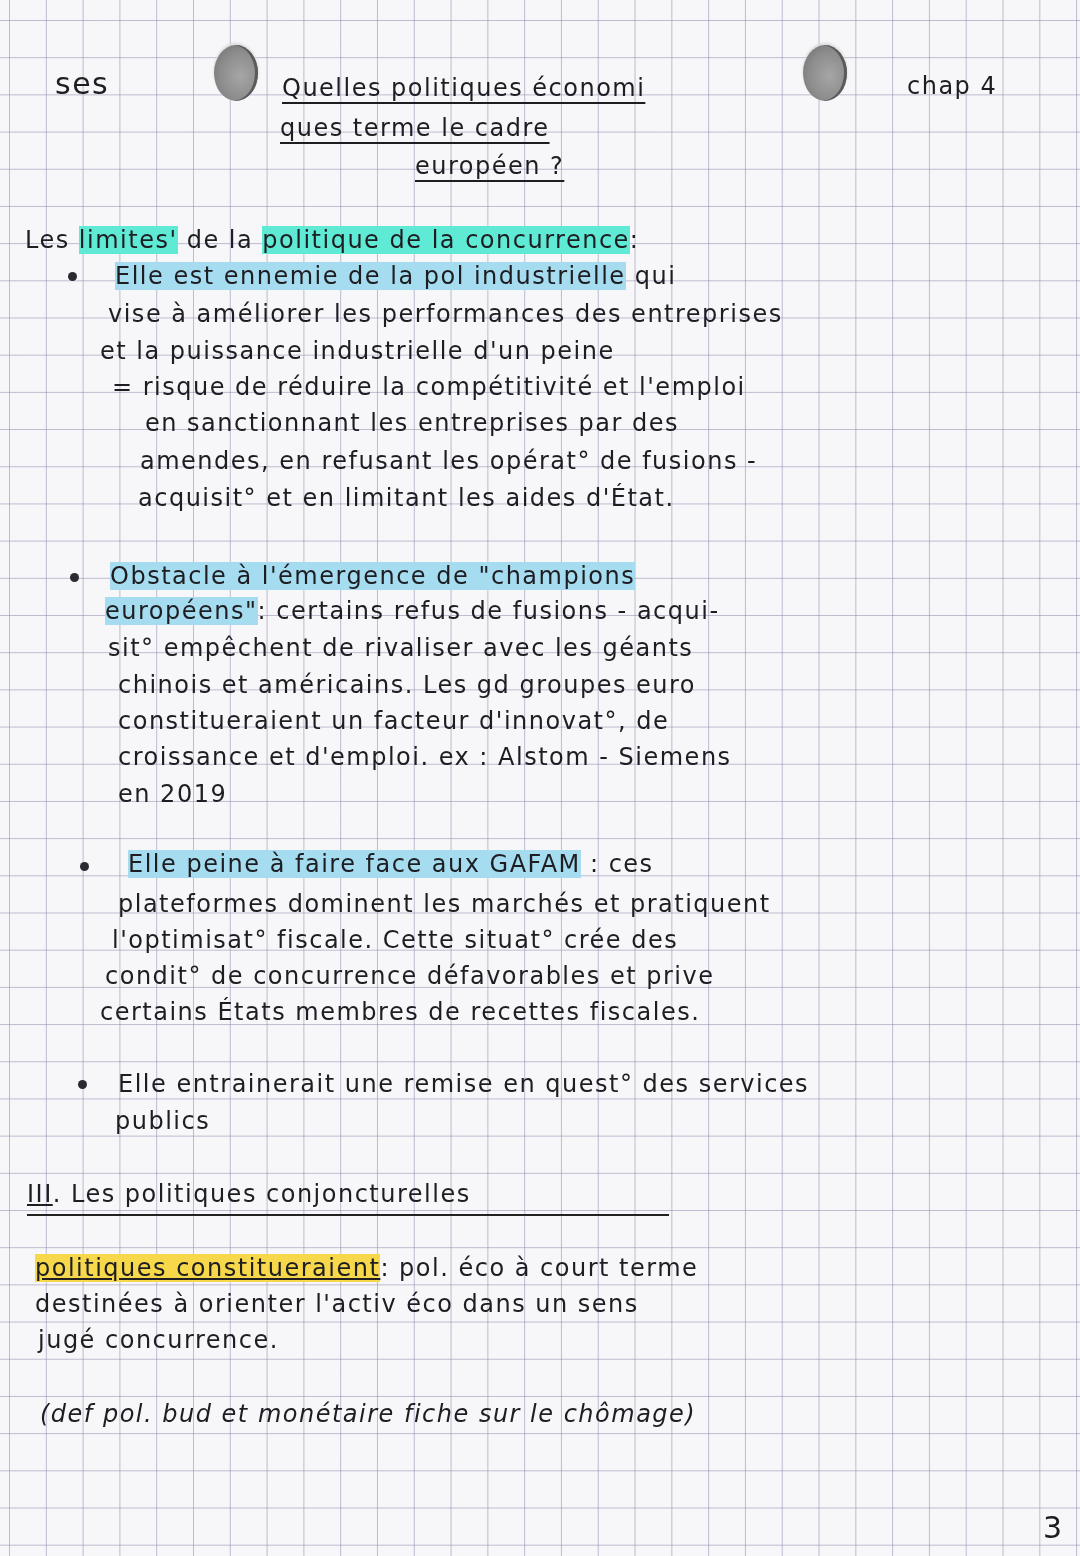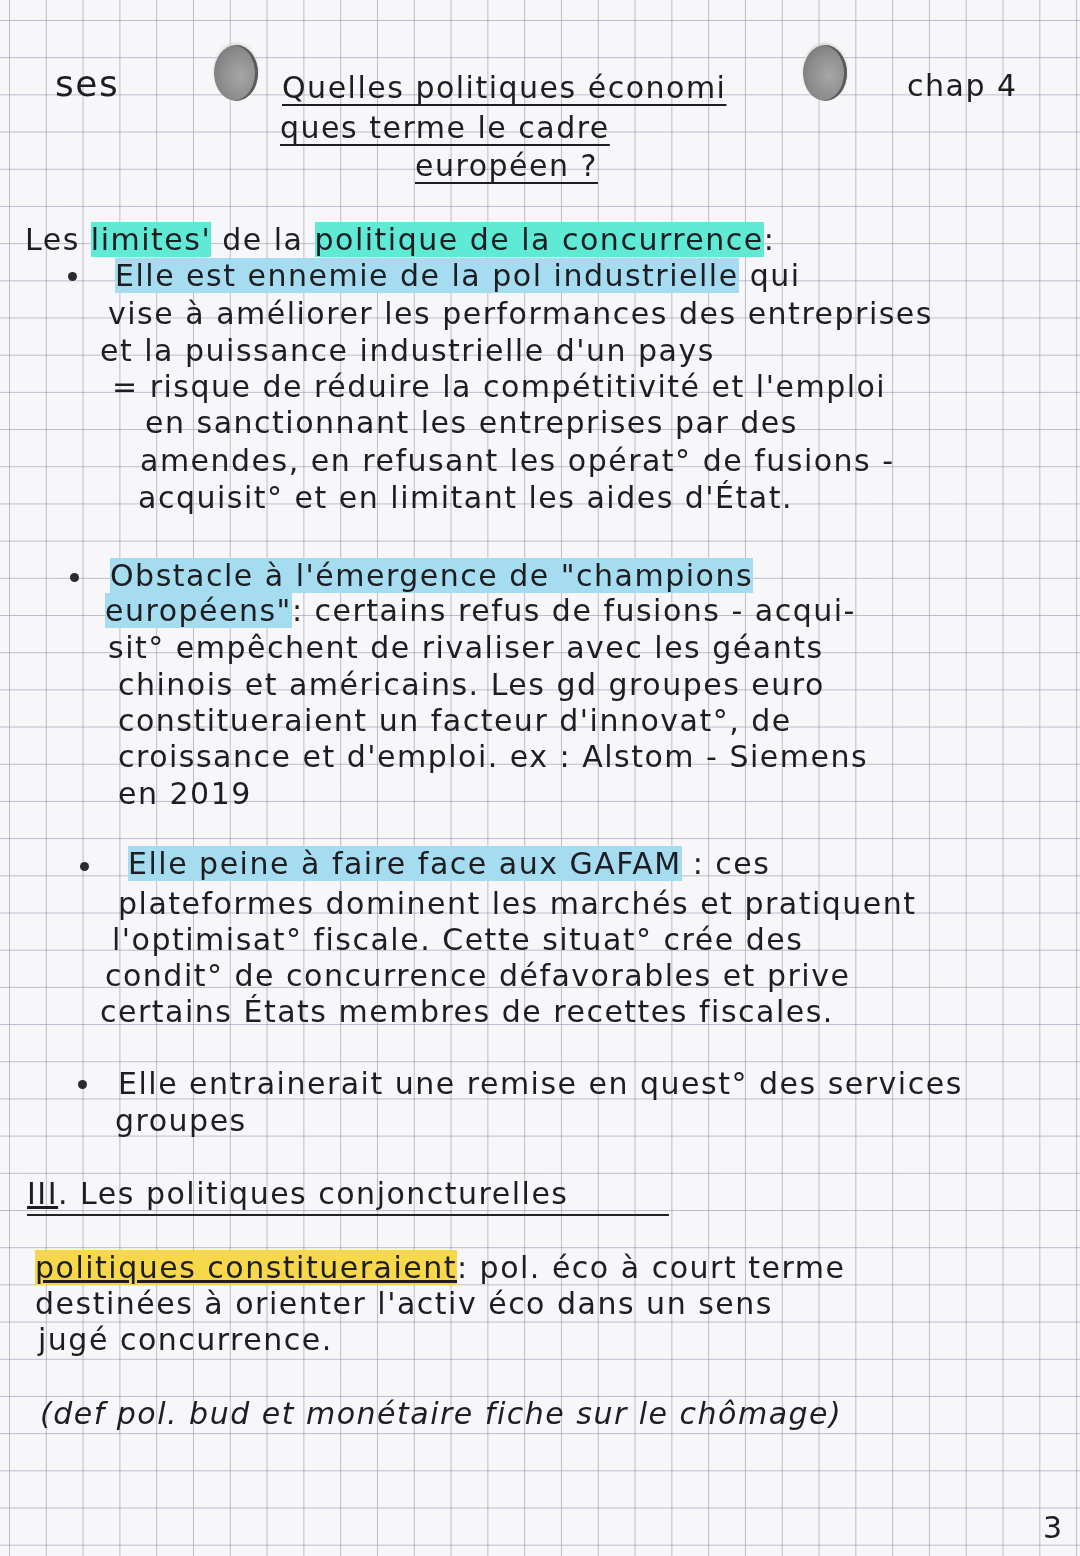--- a/index.html
+++ b/index.html
@@ -14,56 +14,56 @@
       font-family: "DejaVu Sans", sans-serif;
       color: #1d1d22;
     }
     .hole {
       position: absolute; width: 44px; height: 56px; border-radius: 50%;
       background: radial-gradient(ellipse at 60% 55%, #a6a6a6 0%, #8c8c8c 55%, #6a6a6a 100%);
       box-shadow: -3px 0 0 #5a5a5a inset, 0 -2px 3px #d8d8d8;
     }
     .line {
       position: absolute; white-space: nowrap;
-      font-size: 30px; letter-spacing: 1.5px; font-weight: 400;
+      font-size: 24px; letter-spacing: 1.5px; font-weight: 400;
       line-height: 36px;
     }
     .title { text-decoration: underline; text-decoration-thickness: 2px; text-underline-offset: 6px; }
     .hl-green { background: #5eead4; }
     .hl-blue { background: #a6dcef; }
     .hl-yellow { background: #f7d84a; }
     .bullet {
       position: absolute; width: 9px; height: 9px; border-radius: 50%; background: #2a2a30;
     }
     .page-num { position: absolute; font-size: 30px; }
     .section-underline { position:absolute; height:2px; background:#222; }
   </style>
 </head>
 <body>
 
 <div class="hole" style="left:214px; top:45px;"></div>
 <div class="hole" style="left:803px; top:45px;"></div>
 
-<div class="line" style="left:55px; top:66px; font-size:36px;">ses</div>
+<div class="line" style="left:55px; top:66px; font-size:30px;">ses</div>
 <div class="line title" style="left:282px; top:70px;">Quelles politiques économi</div>
 <div class="line title" style="left:280px; top:110px;">ques terme le cadre</div>
 <div class="line title" style="left:415px; top:148px;">européen ?</div>
 <div class="line" style="left:907px; top:68px;">chap 4</div>
 
 <div class="line" style="left:25px; top:222px;">
   <span>Les</span>
   <span class="hl-green">limites'</span>
   <span>de la</span>
   <span class="hl-green">politique de la concurrence</span><span>:</span>
 </div>
 
 <div class="bullet" style="left:68px; top:272px;"></div>
 <div class="line" style="left:115px; top:258px;"><span class="hl-blue">Elle est ennemie de la pol industrielle</span><span> qui</span></div>
 <div class="line" style="left:108px; top:296px;">vise à améliorer les performances des entreprises</div>
-<div class="line" style="left:100px; top:333px;">et la puissance industrielle d'un pays</div>
+<div class="line" style="left:100px; top:333px;">et la puissance industrielle d'un peine</div>
 <div class="line" style="left:112px; top:369px;">= risque de réduire la compétitivité et l'emploi</div>
 <div class="line" style="left:145px; top:405px;">en sanctionnant les entreprises par des</div>
 <div class="line" style="left:140px; top:443px;">amendes, en refusant les opérat° de fusions -</div>
 <div class="line" style="left:138px; top:480px;">acquisit° et en limitant les aides d'État.</div>
 
 <div class="bullet" style="left:70px; top:573px;"></div>
 <div class="line" style="left:110px; top:558px;"><span class="hl-blue">Obstacle à l'émergence de "champions</span></div>
 <div class="line" style="left:105px; top:593px;"><span class="hl-blue">européens"</span><span>: certains refus de fusions - acqui-</span></div>
 <div class="line" style="left:108px; top:630px;">sit° empêchent de rivaliser avec les géants</div>
 <div class="line" style="left:118px; top:667px;">chinois et américains. Les gd groupes euro</div>
@@ -73,21 +73,21 @@
 
 <div class="bullet" style="left:80px; top:862px;"></div>
 <div class="line" style="left:128px; top:846px;"><span class="hl-blue">Elle peine à faire face aux GAFAM</span><span> : ces</span></div>
 <div class="line" style="left:118px; top:886px;text-align:right;">plateformes dominent les marchés et pratiquent</div>
 <div class="line" style="left:112px; top:922px;">l'optimisat° fiscale. Cette situat° crée des</div>
 <div class="line" style="left:105px; top:958px;">condit° de concurrence défavorables et prive</div>
 <div class="line" style="left:100px; top:994px;">certains États membres de recettes fiscales.</div>
 
 <div class="bullet" style="left:78px; top:1080px;"></div>
 <div class="line" style="left:118px; top:1066px;">Elle entrainerait une remise en quest° des services</div>
-<div class="line" style="left:115px; top:1103px;">groupes</div>
+<div class="line" style="left:115px; top:1103px;">publics</div>
 
 <div class="line" style="left:27px; top:1176px;">
   <span style="text-decoration:underline;">III</span><span>. Les politiques conjoncturelles</span>
 </div>
 <div class="section-underline" style="left:27px; top:1214px; width:642px;"></div>
 
 <div class="line" style="left:35px; top:1250px;"><span class="hl-yellow" style="text-decoration:underline;">politiques constitueraient</span><span>: pol. éco à court terme</span></div>
 <div class="line" style="left:35px; top:1286px;">destinées à orienter l'activ éco dans un sens</div>
 <div class="line" style="left:38px; top:1322px;">jugé concurrence.</div>
 

